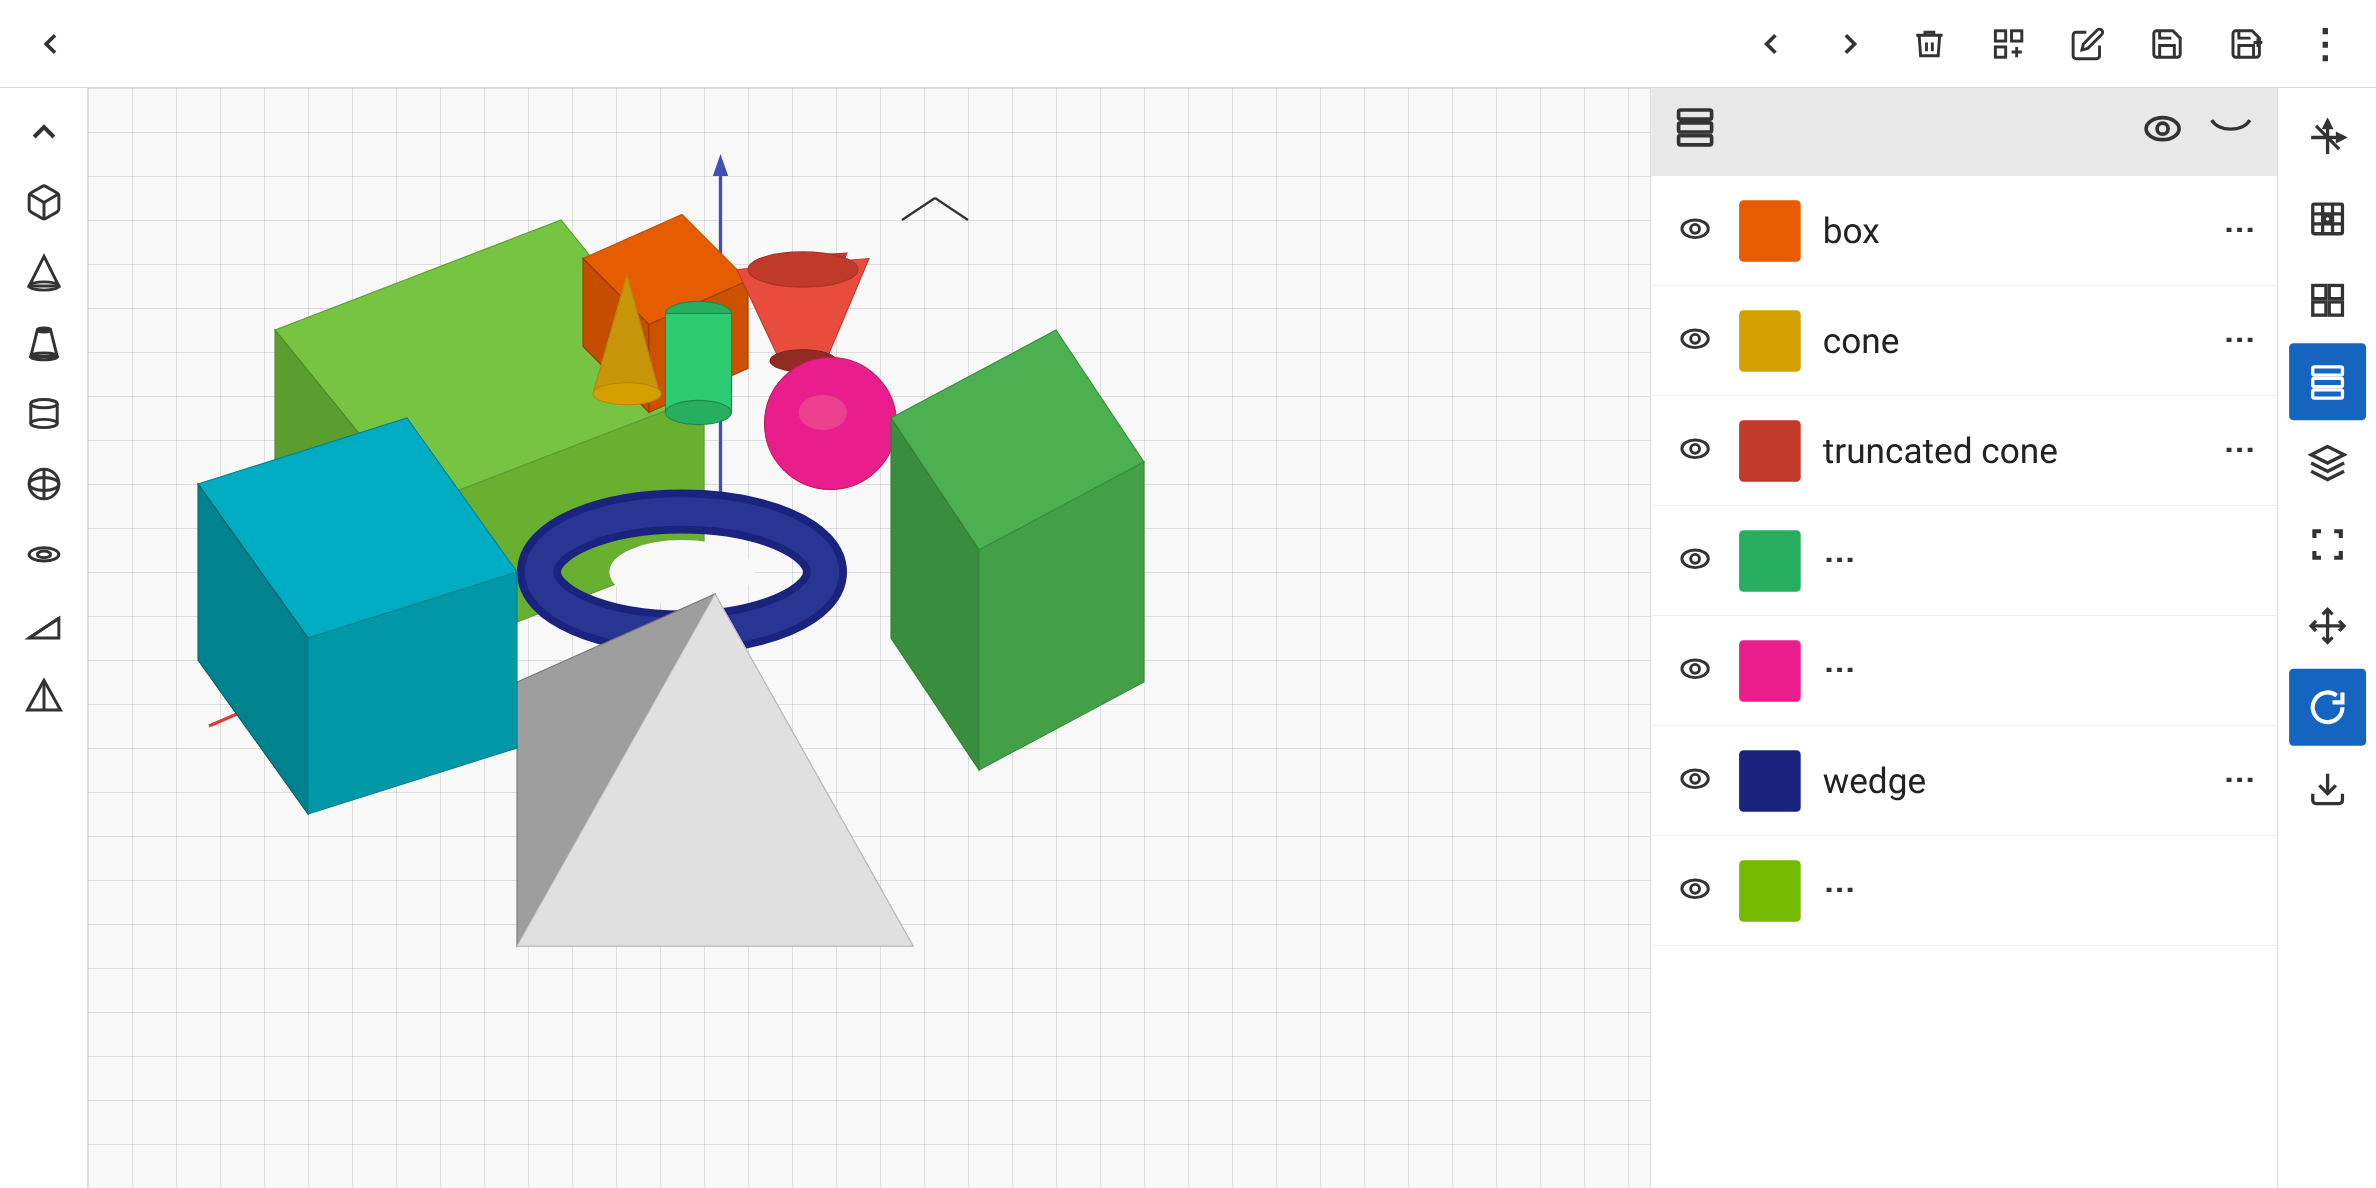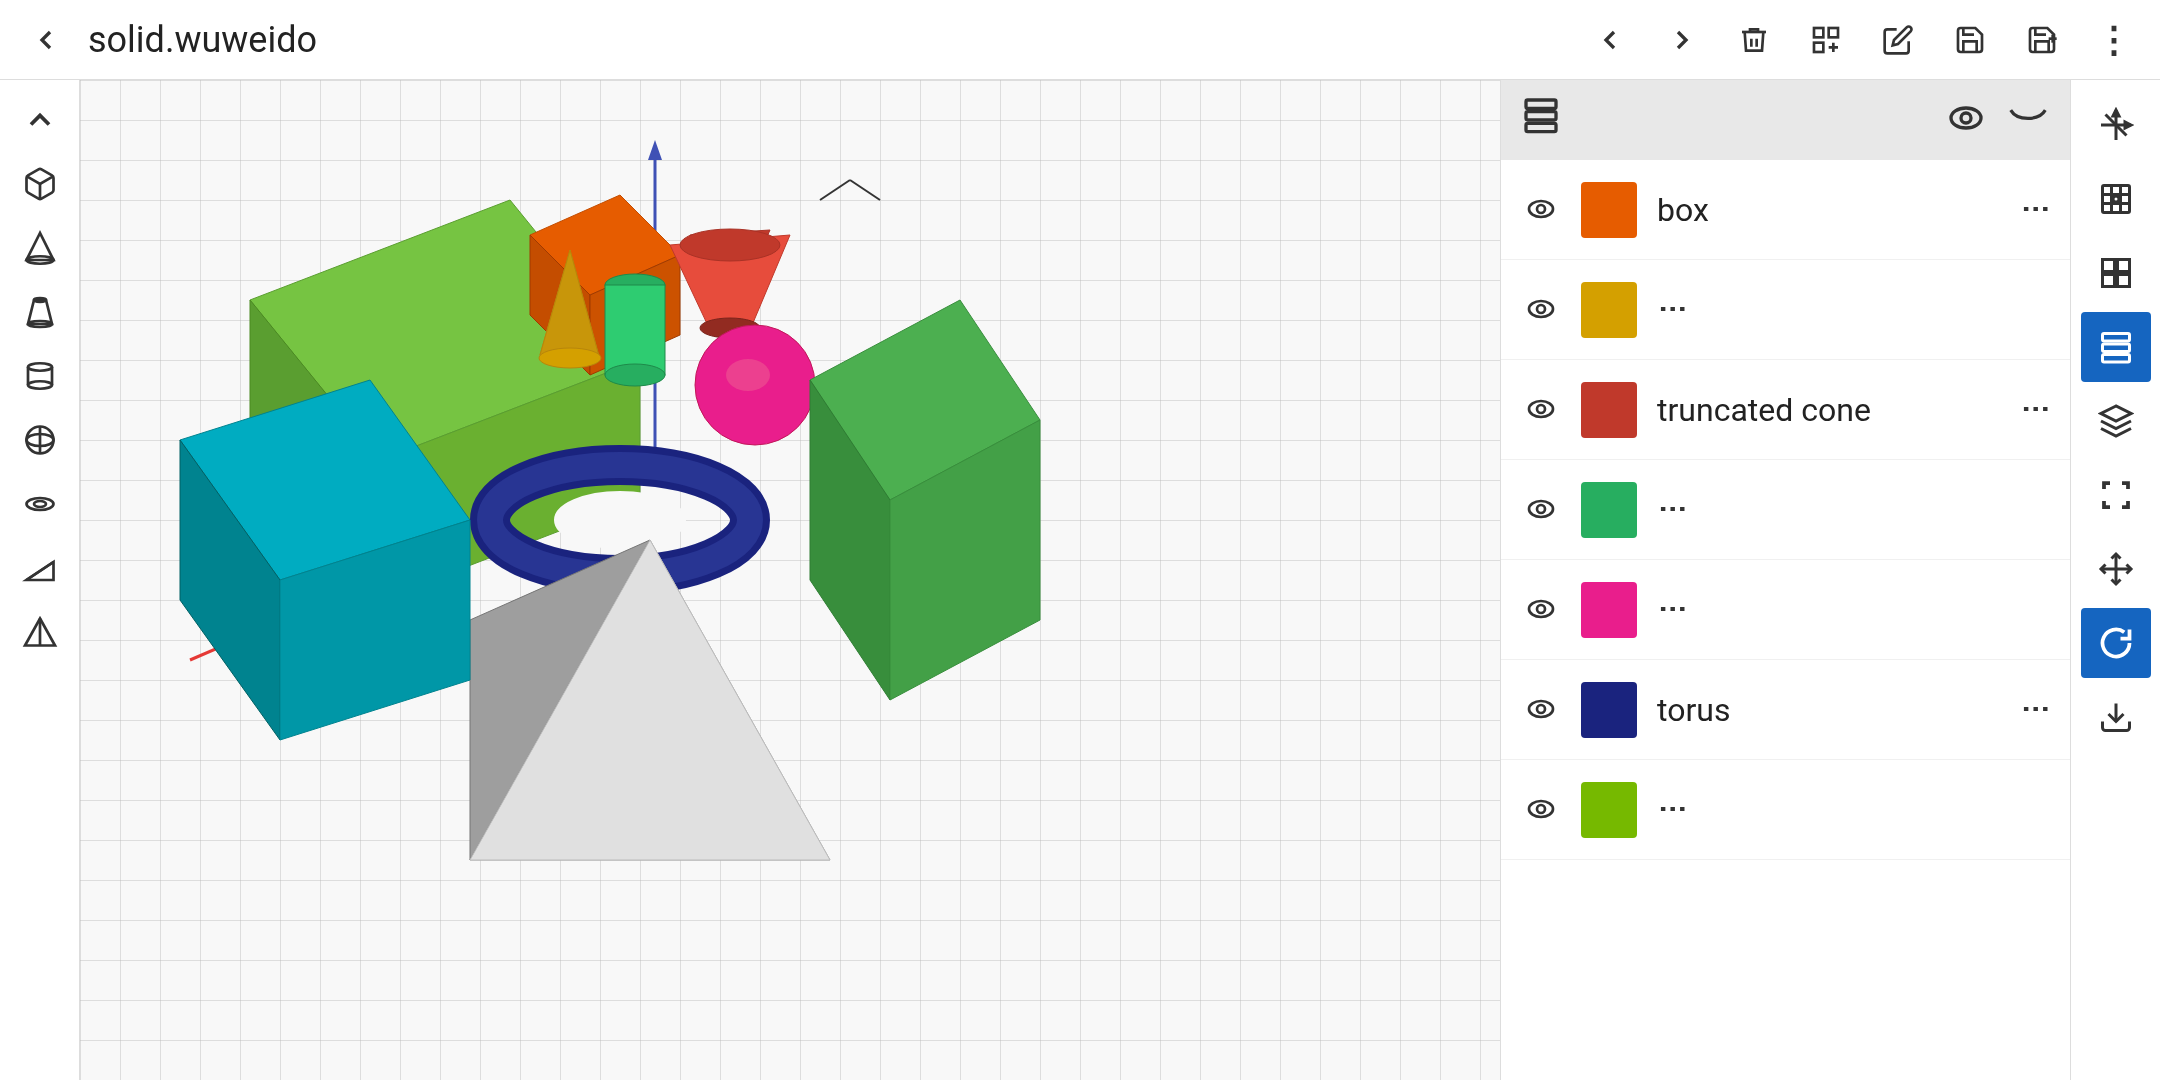--- a/index.html
+++ b/index.html
@@ -211,21 +211,20 @@
 </head>
 <body>
 
 <div class="header">
   <div class="header-left">
     <div class="icon-btn">
       <svg viewBox="0 0 24 24" fill="none" stroke="currentColor" stroke-width="2.5">
         <polyline points="15 18 9 12 15 6"></polyline>
       </svg>
     </div>
-    <span class="header-title">solid.wuweido</span>
   </div>
 
   <div class="header-center">
     <div class="icon-btn">
       <svg viewBox="0 0 24 24" fill="none" stroke="currentColor" stroke-width="2.5">
         <polyline points="15 18 9 12 15 6"></polyline>
       </svg>
     </div>
     <div class="icon-btn">
       <svg viewBox="0 0 24 24" fill="none" stroke="currentColor" stroke-width="2.5">
@@ -436,20 +435,21 @@
     </div>
 
     <div class="layer-item">
       <span class="layer-eye">
         <svg width="32" height="22" viewBox="0 0 24 16" fill="none" stroke="#333" stroke-width="2">
           <ellipse cx="12" cy="8" rx="9" ry="6"></ellipse>
           <circle cx="12" cy="8" r="3"></circle>
         </svg>
       </span>
       <div class="layer-color" style="background:#d4a000;"></div>
+      <span class="layer-name">cone</span>
       <span class="layer-more">⋮</span>
     </div>
 
     <div class="layer-item">
       <span class="layer-eye">
         <svg width="32" height="22" viewBox="0 0 24 16" fill="none" stroke="#333" stroke-width="2">
           <ellipse cx="12" cy="8" rx="9" ry="6"></ellipse>
           <circle cx="12" cy="8" r="3"></circle>
         </svg>
       </span>
@@ -481,21 +481,21 @@
     </div>
 
     <div class="layer-item">
       <span class="layer-eye">
         <svg width="32" height="22" viewBox="0 0 24 16" fill="none" stroke="#333" stroke-width="2">
           <ellipse cx="12" cy="8" rx="9" ry="6"></ellipse>
           <circle cx="12" cy="8" r="3"></circle>
         </svg>
       </span>
       <div class="layer-color" style="background:#1a237e;"></div>
-      <span class="layer-name">torus</span>
+      <span class="layer-name">wedge</span>
       <span class="layer-more">⋮</span>
     </div>
 
     <div class="layer-item">
       <span class="layer-eye">
         <svg width="32" height="22" viewBox="0 0 24 16" fill="none" stroke="#333" stroke-width="2">
           <ellipse cx="12" cy="8" rx="9" ry="6"></ellipse>
           <circle cx="12" cy="8" r="3"></circle>
         </svg>
       </span>

